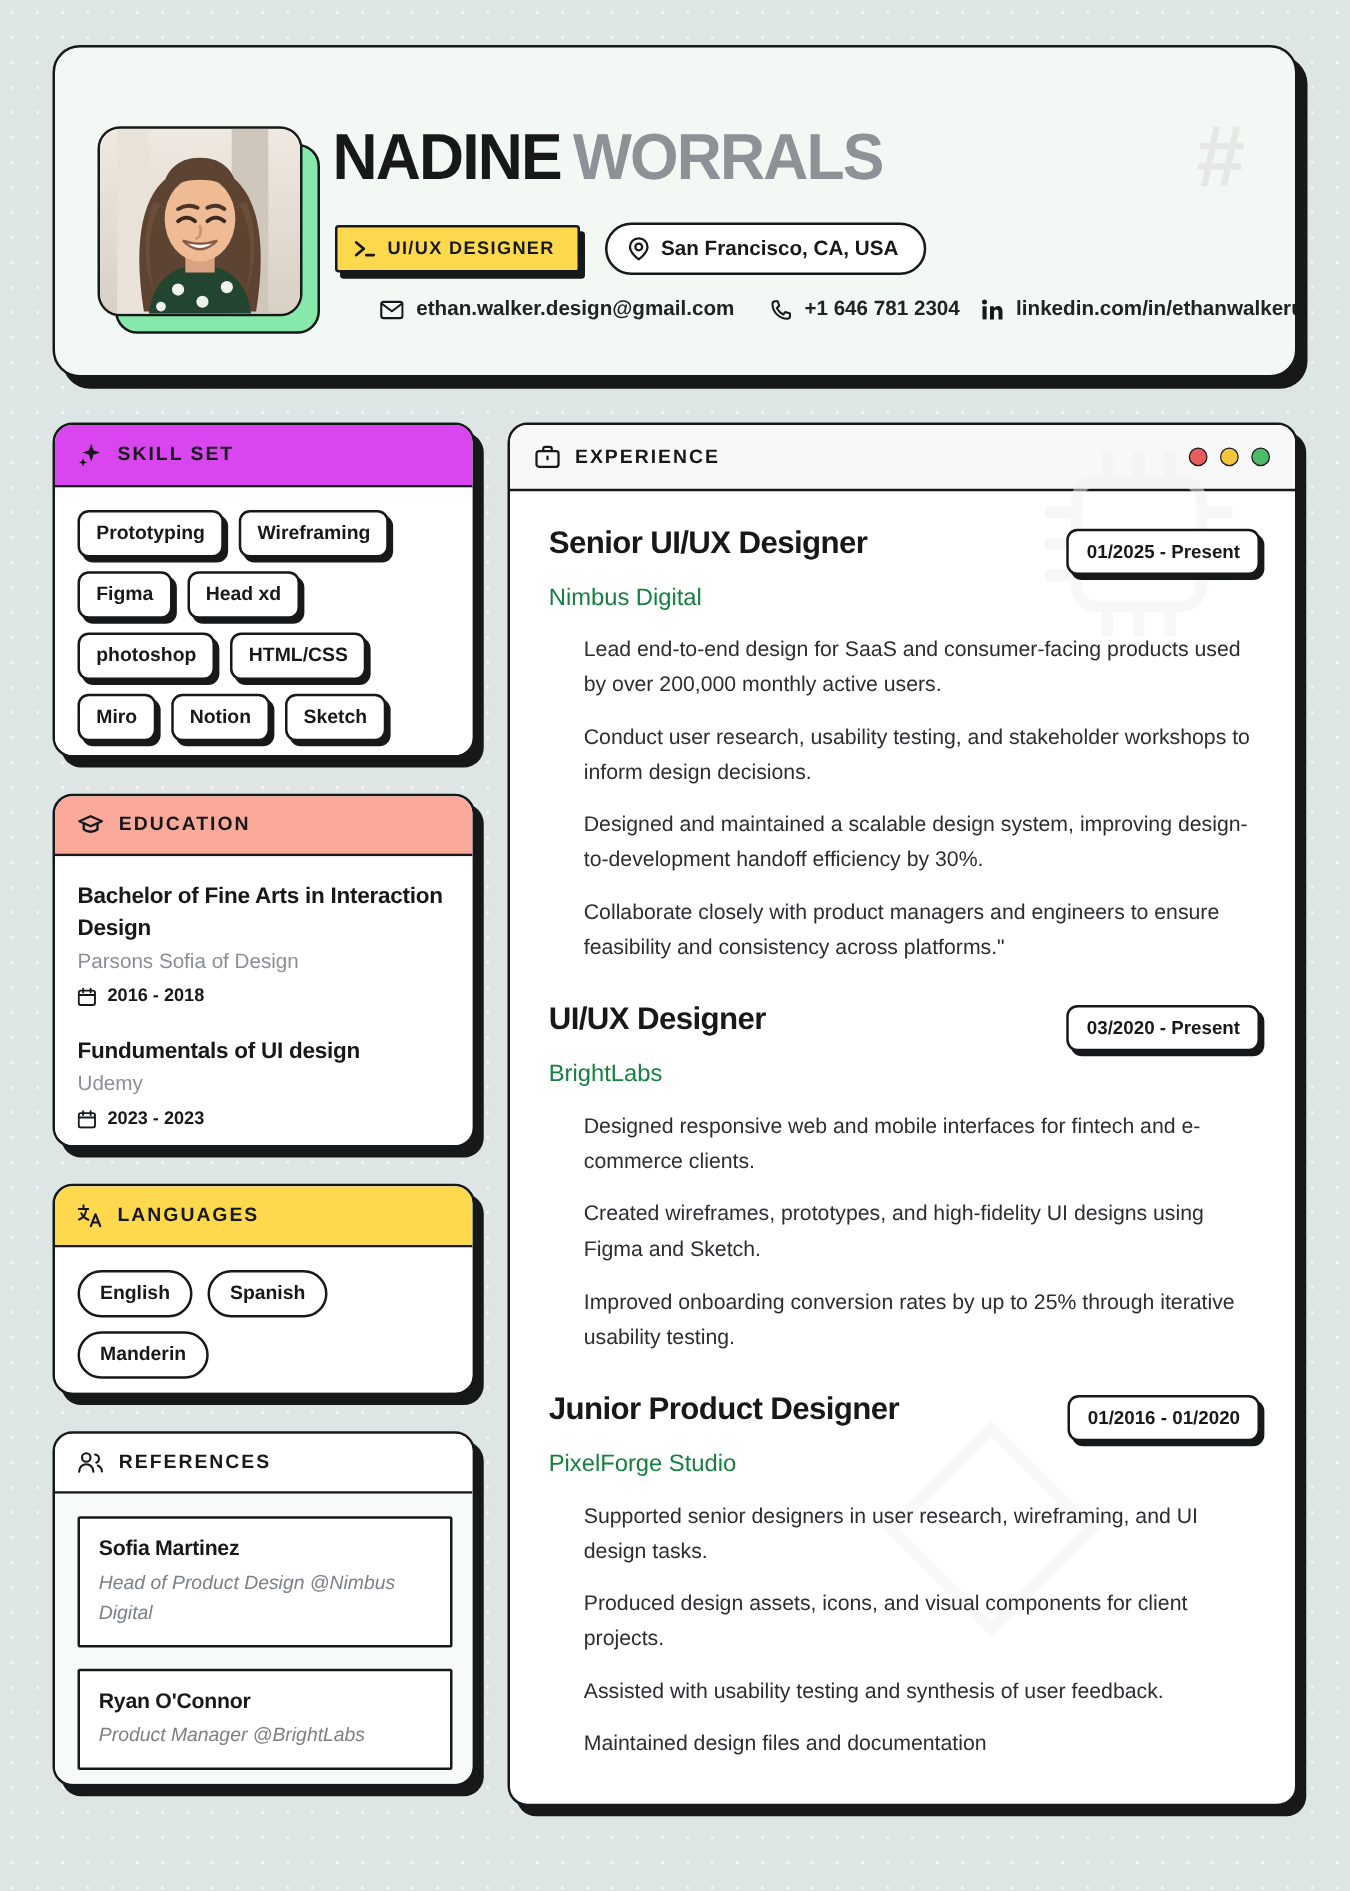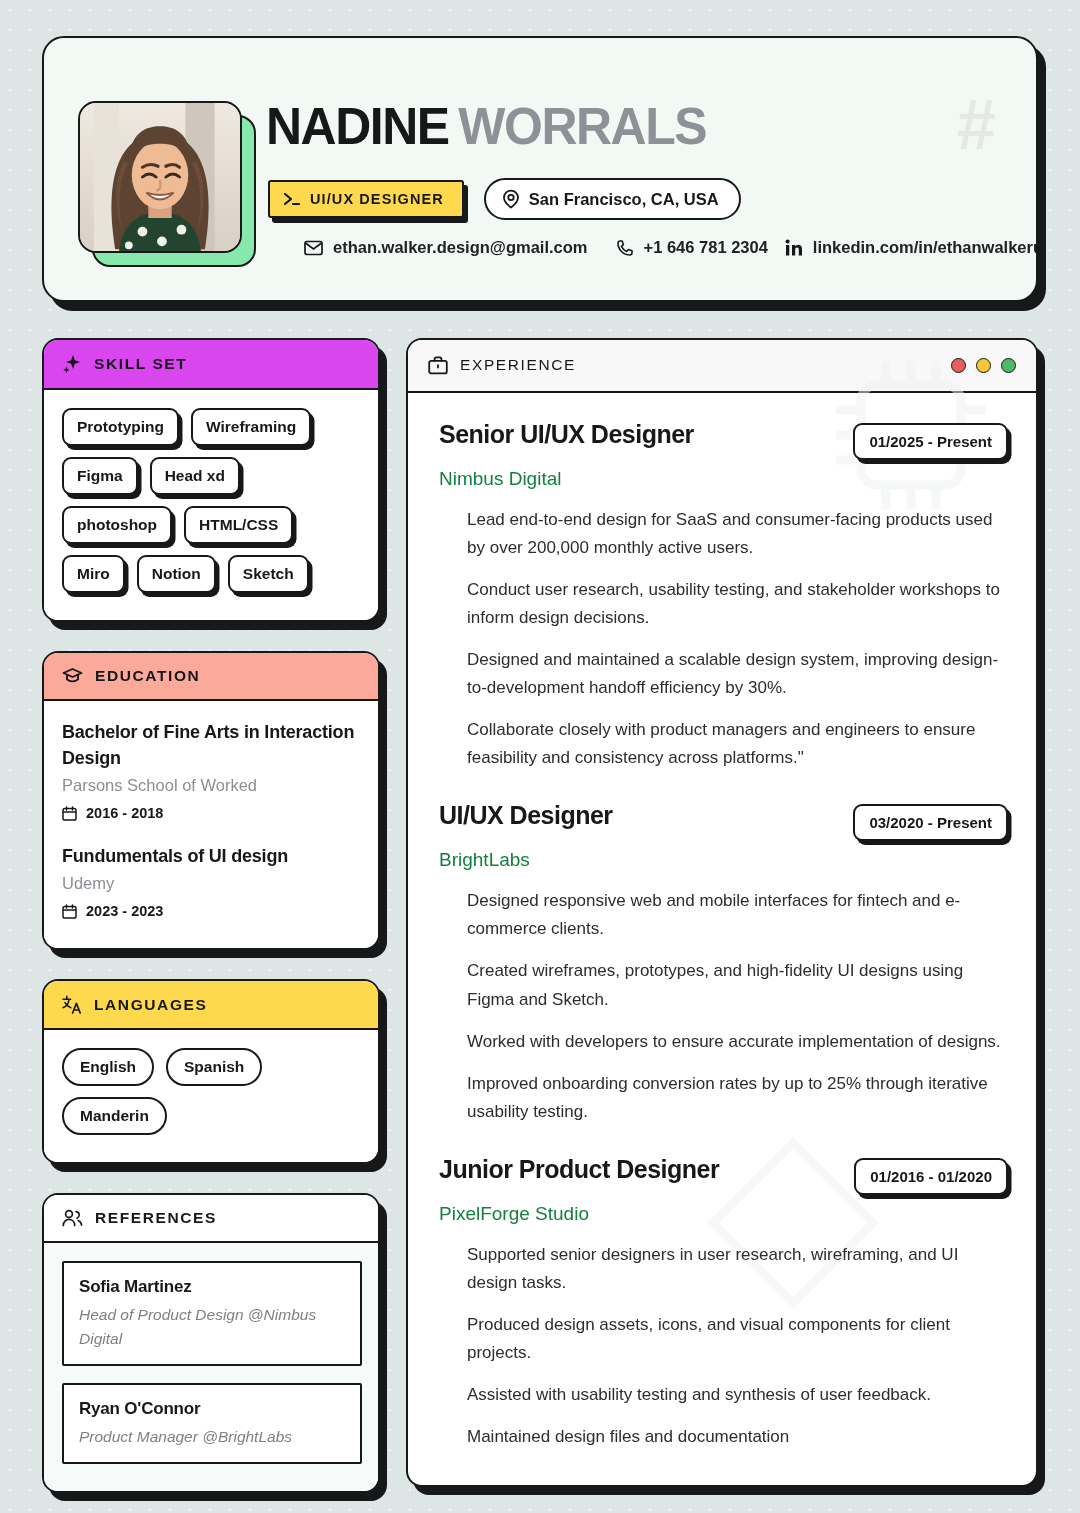--- a/index.html
+++ b/index.html
@@ -177,21 +177,21 @@
     gap: 12px;
     font-size: 15.5px;
     font-weight: 800;
     letter-spacing: 1.6px;
   }
   .head-skill { background: #d946ef; }
   .head-edu { background: #fba99b; }
   .head-lang { background: #ffd94d; }
   .head-ref { background: #ffffff; }
 
-  .panel-body { padding: 18px 16px 27px 18px; background:#ffffff; }
+  .panel-body { padding: 18px 16px 11px 18px; background:#ffffff; }
   .panel-body.tint { background:#f6faf8; }
 
   .tag-wrap {
     display: flex;
     flex-wrap: wrap;
     gap: 11px 12px;
   }
   .tag {
     background: #ffffff;
     border: 2.5px solid #17181a;
@@ -271,24 +271,24 @@
   .exp-head {
     background: #f7f8f7;
     border-bottom: 2.5px solid #17181a;
     padding: 16px 20px;
     display: flex;
     align-items: center;
     justify-content: space-between;
   }
   .exp-head-left {
     display: flex;
-    align-items: flex-start;
+    align-items: flex-end;
     gap: 12px;
     font-size: 15.5px;
-    font-weight: 400;
+    font-weight: 700;
     letter-spacing: 1.6px;
   }
   .dots { display: flex; gap: 10px; }
   .dot {
     width: 15px; height: 15px;
     border-radius: 50%;
     border: 1.8px solid #17181a;
   }
 
   .exp-body {
@@ -483,21 +483,21 @@
     <div class="panel-head head-edu">
       <svg class="ic" width="21" height="18" viewBox="0 0 21 18">
         <path d="M10.5 2 L19.5 6 L10.5 10 L1.5 6 Z" stroke="#17181a" stroke-width="1.9" fill="none" stroke-linejoin="round"></path>
         <path d="M5 7.8 V12.4 C5 12.4 7.2 14.4 10.5 14.4 C13.8 14.4 16 12.4 16 12.4 V7.8" stroke="#17181a" stroke-width="1.9" fill="none" stroke-linecap="round"></path>
       </svg>
       <span>EDUCATION</span>
     </div>
     <div class="panel-body">
       <div class="edu-entry">
         <div class="edu-degree">Bachelor of Fine Arts in Interaction Design</div>
-        <div class="edu-school">Parsons School of Worked</div>
+        <div class="edu-school">Parsons Sofia of Design</div>
         <div class="edu-date">
           <svg class="ic" width="15" height="15" viewBox="0 0 15 15">
             <rect x="1" y="2.5" width="13" height="11.5" rx="1.8" stroke="#17181a" stroke-width="1.5" fill="none"></rect>
             <path d="M1 6 H14" stroke="#17181a" stroke-width="1.5"></path>
             <path d="M4.5 1 V4 M10.5 1 V4" stroke="#17181a" stroke-width="1.5" stroke-linecap="round"></path>
           </svg>
           <span>2016 - 2018</span>
         </div>
       </div>
       <div class="edu-entry">
@@ -602,21 +602,20 @@
 
     <div class="job">
       <div class="job-top">
         <div class="job-title">UI/UX Designer</div>
         <div class="job-date">03/2020 - Present</div>
       </div>
       <div class="job-company">BrightLabs</div>
       <ul class="bullets">
         <li>Designed responsive web and mobile interfaces for fintech and e-commerce clients.</li>
         <li>Created wireframes, prototypes, and high-fidelity UI designs using Figma and Sketch.</li>
-        <li>Worked with developers to ensure accurate implementation of designs.</li>
         <li>Improved onboarding conversion rates by up to 25% through iterative usability testing.</li>
       </ul>
     </div>
 
     <div class="job">
       <div class="job-top">
         <div class="job-title">Junior Product Designer</div>
         <div class="job-date">01/2016 - 01/2020</div>
       </div>
       <div class="job-company">PixelForge Studio</div>

